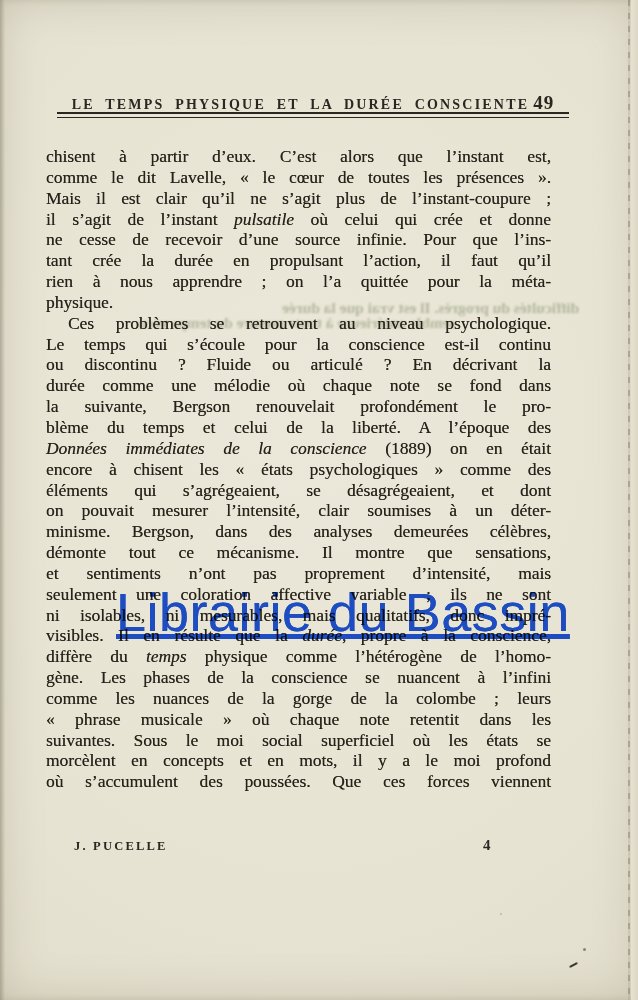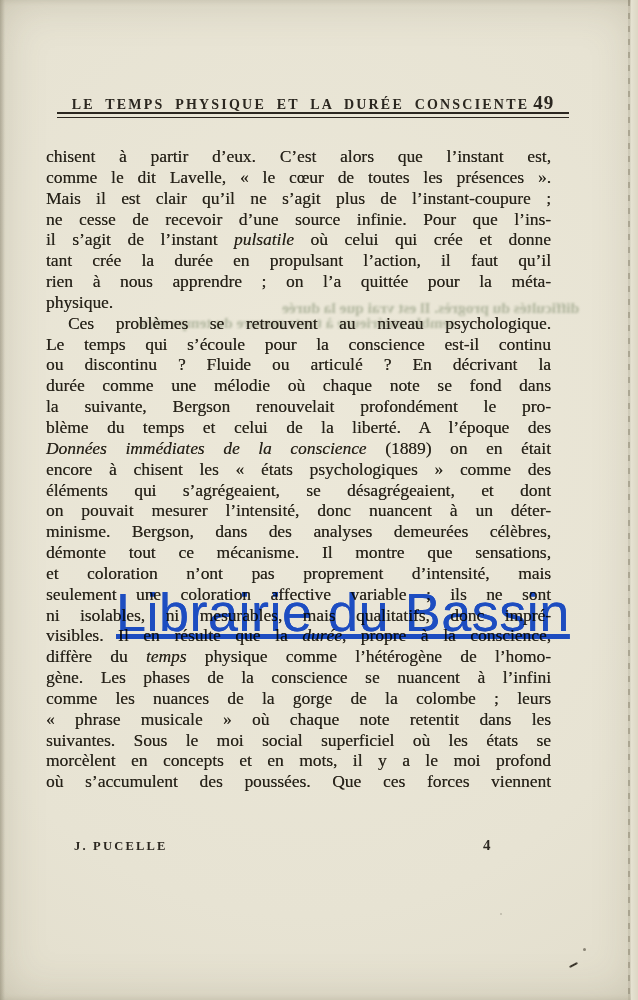--- a/index.html
+++ b/index.html
@@ -82,38 +82,38 @@
 
   <div class="double-rule"></div>
 
   <div class="showthrough st1">difficultés du progrès. Il est vrai que la durée</div>
   <div class="showthrough st2">semble antérieure à toute mesure du temps vécu</div>
 
   <main class="body-text">
       <div class="line"><span>chisent à partir d’eux. C’est alors que l’instant est,</span></div>
       <div class="line"><span>comme le dit Lavelle, « le cœur de toutes les présences ».</span></div>
       <div class="line"><span>Mais il est clair qu’il ne s’agit plus de l’instant-coupure ;</span></div>
+      <div class="line"><span>il s’agit de l’instant </span><span class="it">pulsatile</span><span> où celui qui crée et donne</span></div>
       <div class="line"><span>ne cesse de recevoir d’une source infinie. Pour que l’ins-</span></div>
-      <div class="line"><span>il s’agit de l’instant </span><span class="it">pulsatile</span><span> où celui qui crée et donne</span></div>
       <div class="line"><span>tant crée la durée en propulsant l’action, il faut qu’il</span></div>
       <div class="line"><span>rien à nous apprendre ; on l’a quittée pour la méta-</span></div>
       <div class="line short"><span>physique.</span></div>
       <div class="line indent"><span>Ces problèmes se retrouvent au niveau psychologique.</span></div>
       <div class="line"><span>Le temps qui s’écoule pour la conscience est-il continu</span></div>
       <div class="line"><span>ou discontinu ? Fluide ou articulé ? En décrivant la</span></div>
       <div class="line"><span>durée comme une mélodie où chaque note se fond dans</span></div>
       <div class="line"><span>la suivante, Bergson renouvelait profondément le pro-</span></div>
       <div class="line"><span>blème du temps et celui de la liberté. A l’époque des</span></div>
       <div class="line"><span class="it">Données immédiates de la conscience</span><span> (1889) on en était</span></div>
       <div class="line"><span>encore à chisent les « états psychologiques » comme des</span></div>
       <div class="line"><span>éléments qui s’agrégeaient, se désagrégeaient, et dont</span></div>
-      <div class="line"><span>on pouvait mesurer l’intensité, donc nuancent à un déter-</span></div>
+      <div class="line"><span>on pouvait mesurer l’intensité, clair soumises à un déter-</span></div>
       <div class="line"><span>minisme. Bergson, dans des analyses demeurées célèbres,</span></div>
       <div class="line"><span>démonte tout ce mécanisme. Il montre que sensations,</span></div>
-      <div class="line"><span>et coloration n’ont pas proprement d’intensité, mais</span></div>
+      <div class="line"><span>et sentiments n’ont pas proprement d’intensité, mais</span></div>
       <div class="line"><span>seulement une coloration affective variable ; ils ne sont</span></div>
       <div class="line"><span>ni isolables, ni mesurables, mais qualitatifs, donc impré-</span></div>
       <div class="line"><span>visibles. Il en résulte que la </span><span class="it">durée</span><span>, propre à la conscience,</span></div>
       <div class="line"><span>diffère du </span><span class="it">temps</span><span> physique comme l’hétérogène de l’homo-</span></div>
       <div class="line"><span>gène. Les phases de la conscience se nuancent à l’infini</span></div>
       <div class="line"><span>comme les nuances de la gorge de la colombe ; leurs</span></div>
       <div class="line"><span>« phrase musicale » où chaque note retentit dans les</span></div>
       <div class="line"><span>suivantes. Sous le moi social superficiel où les états se</span></div>
       <div class="line"><span>morcèlent en concepts et en mots, il y a le moi profond</span></div>
       <div class="line"><span>où s’accumulent des poussées. Que ces forces viennent</span></div>

